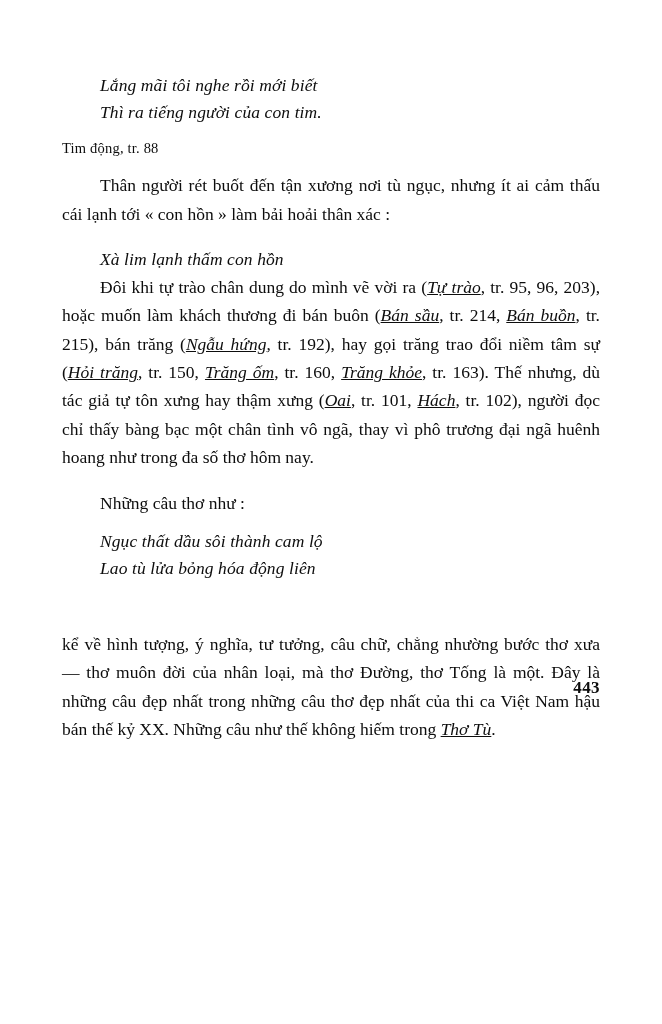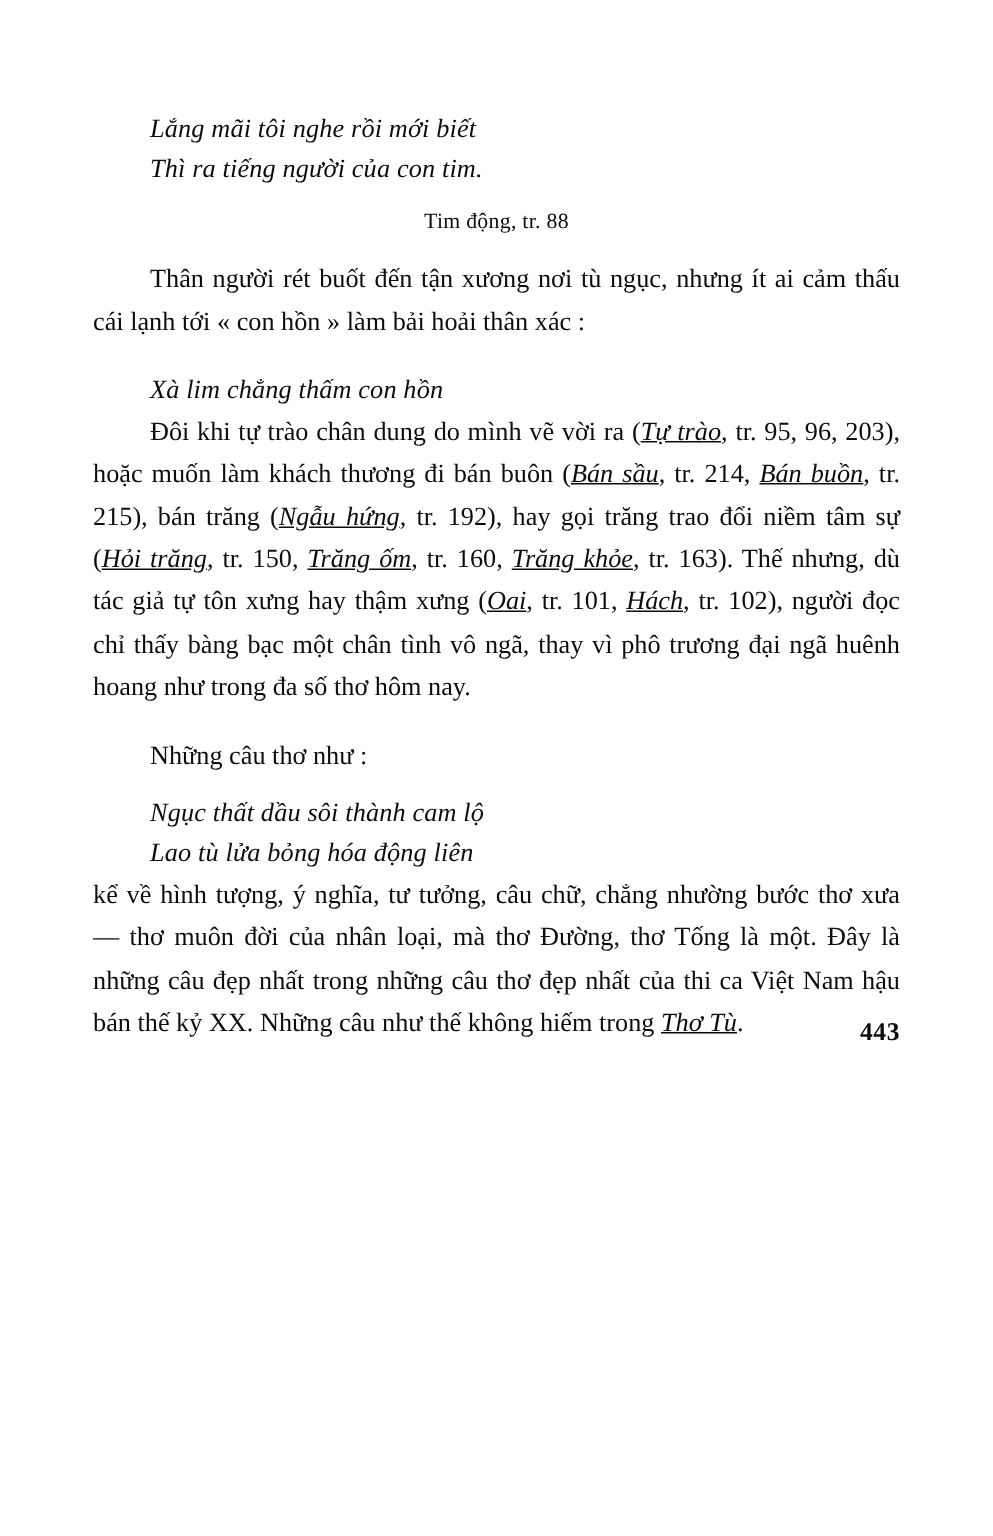--- a/index.html
+++ b/index.html
@@ -25,36 +25,37 @@
     font-style: italic;
     font-size: 17.5px;
     line-height: 1.55;
     margin-left: 38px;
     letter-spacing: 0.1px;
   }
   .poem-line {
     white-space: pre;
   }
   .citation {
-    text-align: center;
+    text-align: left;
     font-size: 14.5px;
     margin-top: 14px;
     margin-bottom: 14px;
     letter-spacing: 0.2px;
   }
   .para {
     font-size: 17.5px;
     line-height: 1.62;
     text-align: justify;
     text-justify: inter-word;
     text-indent: 38px;
     margin: 0;
   }
   .para.noindent {
     text-indent: 0;
+    margin-top: 48px;
   }
   .block-gap-sm { height: 10px; }
   .block-gap-md { height: 18px; }
   .it { font-style: italic; text-decoration: underline; }
   .page-number {
     position: absolute;
     right: 62px;
     bottom: 34px;
     font-size: 17px;
     font-weight: bold;
@@ -71,21 +72,21 @@
     <div class="poem-line">Thì ra tiếng người của con tim.</div>
   </div>
 
   <div class="citation">Tim động, tr. 88</div>
 
   <p class="para">Thân người rét buốt đến tận xương nơi tù ngục, nhưng ít ai cảm thấu cái lạnh tới « con hồn » làm bải hoải thân xác :</p>
 
   <div class="block-gap-md"></div>
 
   <div class="poem">
-    <div class="poem-line">Xà lim chẳng thấm con hồn</div>
+    <div class="poem-line">Xà lim lạnh thấm con hồn</div>
   </div>
 
 
   <p class="para"><span>Đôi khi tự trào chân dung do mình vẽ vời ra (</span><span class="it">Tự trào</span><span>, tr. 95, 96, 203), hoặc muốn làm khách thương đi bán buôn (</span><span class="it">Bán sầu</span><span>, tr. 214, </span><span class="it">Bán buồn</span><span>, tr. 215), bán trăng (</span><span class="it">Ngẫu hứng</span><span>, tr. 192), hay gọi trăng trao đổi niềm tâm sự (</span><span class="it">Hỏi trăng</span><span>, tr. 150, </span><span class="it">Trăng ốm</span><span>, tr. 160, </span><span class="it">Trăng khỏe</span><span>, tr. 163). Thế nhưng, dù tác giả tự tôn xưng hay thậm xưng (</span><span class="it">Oai</span><span>, tr. 101, </span><span class="it">Hách</span><span>, tr. 102), người đọc chỉ thấy bàng bạc một chân tình vô ngã, thay vì phô trương đại ngã huênh hoang như trong đa số thơ hôm nay.</span></p>
 
   <div class="block-gap-md"></div>
 
   <p class="para">Những câu thơ như :</p>
 
   <div class="block-gap-sm"></div>

